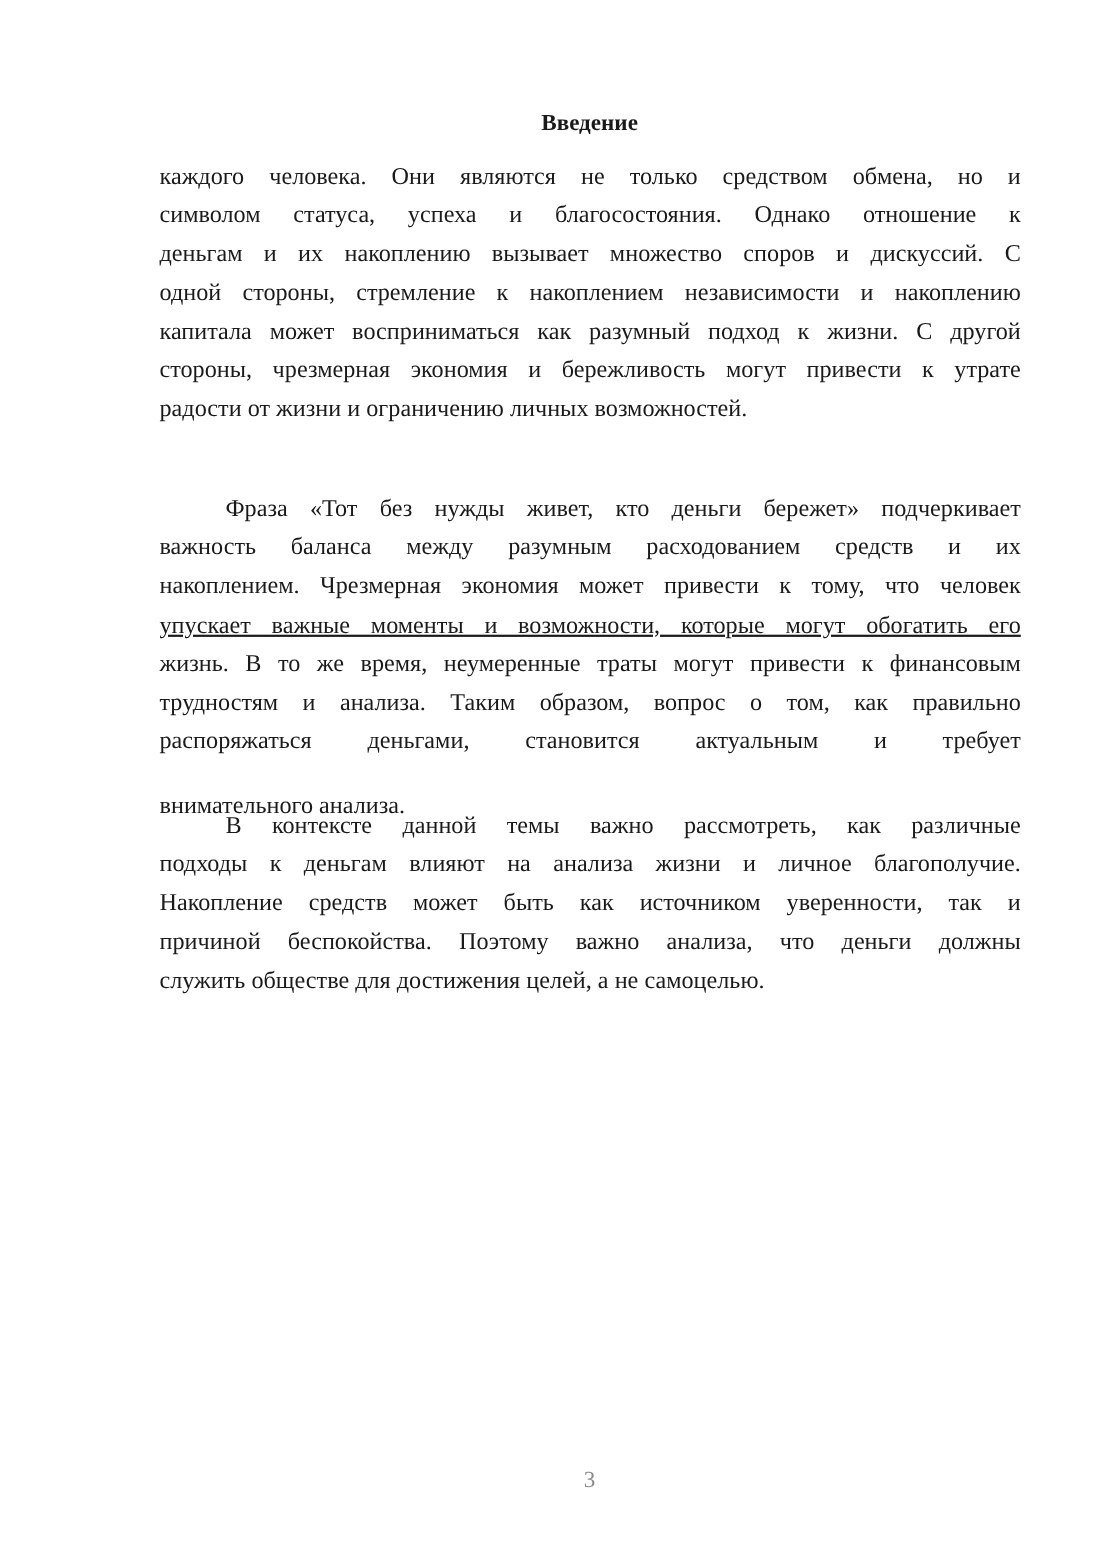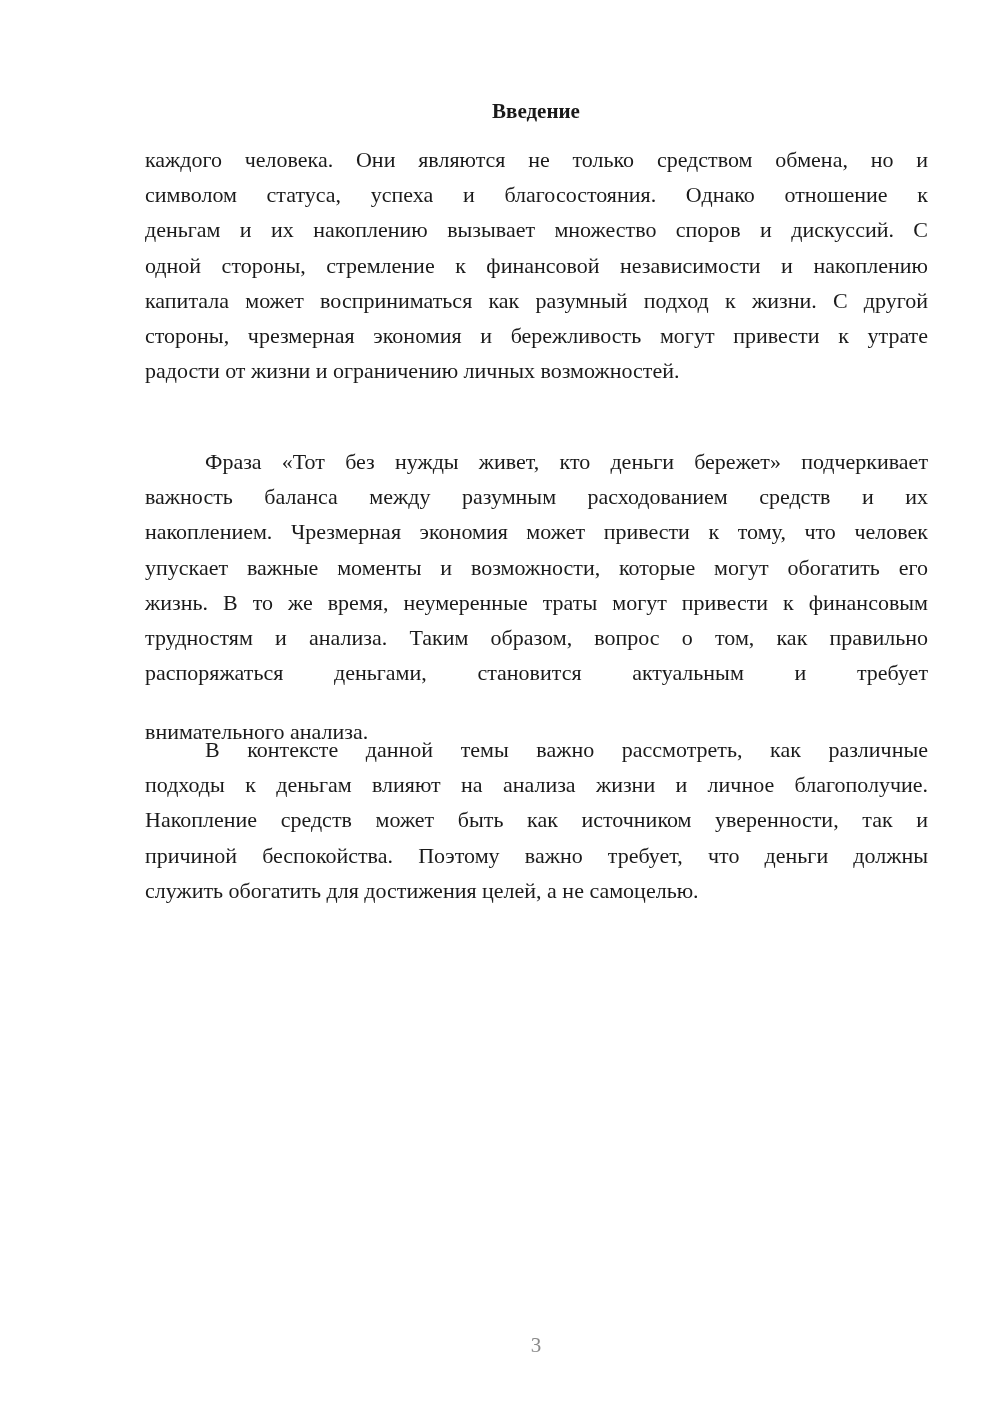--- a/index.html
+++ b/index.html
@@ -68,40 +68,40 @@
 <body>
 
 <div class="page">
 
   <div class="title">Введение</div>
 
   <div class="paragraph" style="top:142px;">
     <span class="line" style="white-space: normal; text-align-last: justify;">каждого человека. Они являются не только средством обмена, но и</span>
     <span class="line" style="white-space: normal; text-align-last: justify;">символом статуса, успеха и благосостояния. Однако отношение к</span>
     <span class="line" style="white-space: normal; text-align-last: justify;">деньгам и их накоплению вызывает множество споров и дискуссий. С</span>
-    <span class="line" style="white-space: normal; text-align-last: justify;">одной стороны, стремление к финансовой независимости и накоплению</span>
+    <span class="line" style="white-space: normal; text-align-last: justify;">одной стороны, стремление к накоплением независимости и накоплению</span>
     <span class="line" style="white-space: normal; text-align-last: justify;">капитала может восприниматься как разумный подход к жизни. С другой</span>
     <span class="line" style="white-space: normal; text-align-last: justify;">стороны, чрезмерная экономия и бережливость могут привести к утрате</span>
     <span class="line last" style="white-space: normal; text-align-last: left;">радости от жизни и ограничению личных возможностей.</span>
   </div>
 
   <div class="paragraph" style="top:444px;">
     <span class="line first" style="white-space: normal; text-align-last: justify;">Фраза «Тот без нужды живет, кто деньги бережет» подчеркивает</span>
     <span class="line" style="white-space: normal; text-align-last: justify;">важность баланса между разумным расходованием средств и их</span>
     <span class="line" style="white-space: normal; text-align-last: justify;">накоплением. Чрезмерная экономия может привести к тому, что человек</span>
-    <span class="line" style="white-space: normal; text-align-last: justify;">упускает важные моменты и возможности, которые могут обогатить его</span>
+    <span class="line" style="white-space: normal; text-align-last: justify; text-decoration: underline;">упускает важные моменты и возможности, которые могут обогатить его</span>
     <span class="line" style="white-space: normal; text-align-last: justify;">жизнь. В то же время, неумеренные траты могут привести к финансовым</span>
     <span class="line" style="white-space: normal; text-align-last: justify;">трудностям и анализа. Таким образом, вопрос о том, как правильно</span>
     <span class="line" style="white-space: normal; text-align-last: justify;">распоряжаться деньгами, становится актуальным и требует</span>
     <span class="line last" style="white-space: normal; text-align-last: left; margin-top: 24px;">внимательного анализа.</span>
   </div>
 
   <div class="paragraph" style="top:732px;">
     <span class="line first" style="white-space: normal; text-align-last: justify;">В контексте данной темы важно рассмотреть, как различные</span>
     <span class="line" style="white-space: normal; text-align-last: justify;">подходы к деньгам влияют на анализа жизни и личное благополучие.</span>
     <span class="line" style="white-space: normal; text-align-last: justify;">Накопление средств может быть как источником уверенности, так и</span>
-    <span class="line" style="white-space: normal; text-align-last: justify;">причиной беспокойства. Поэтому важно требует, что деньги должны</span>
-    <span class="line last" style="white-space: normal; text-align-last: left;">служить обогатить для достижения целей, а не самоцелью.</span>
+    <span class="line" style="white-space: normal; text-align-last: justify;">причиной беспокойства. Поэтому важно анализа, что деньги должны</span>
+    <span class="line last" style="white-space: normal; text-align-last: left;">служить обществе для достижения целей, а не самоцелью.</span>
   </div>
 
   <div class="page-number">3</div>
 
 </div>
 
 </body></html>

